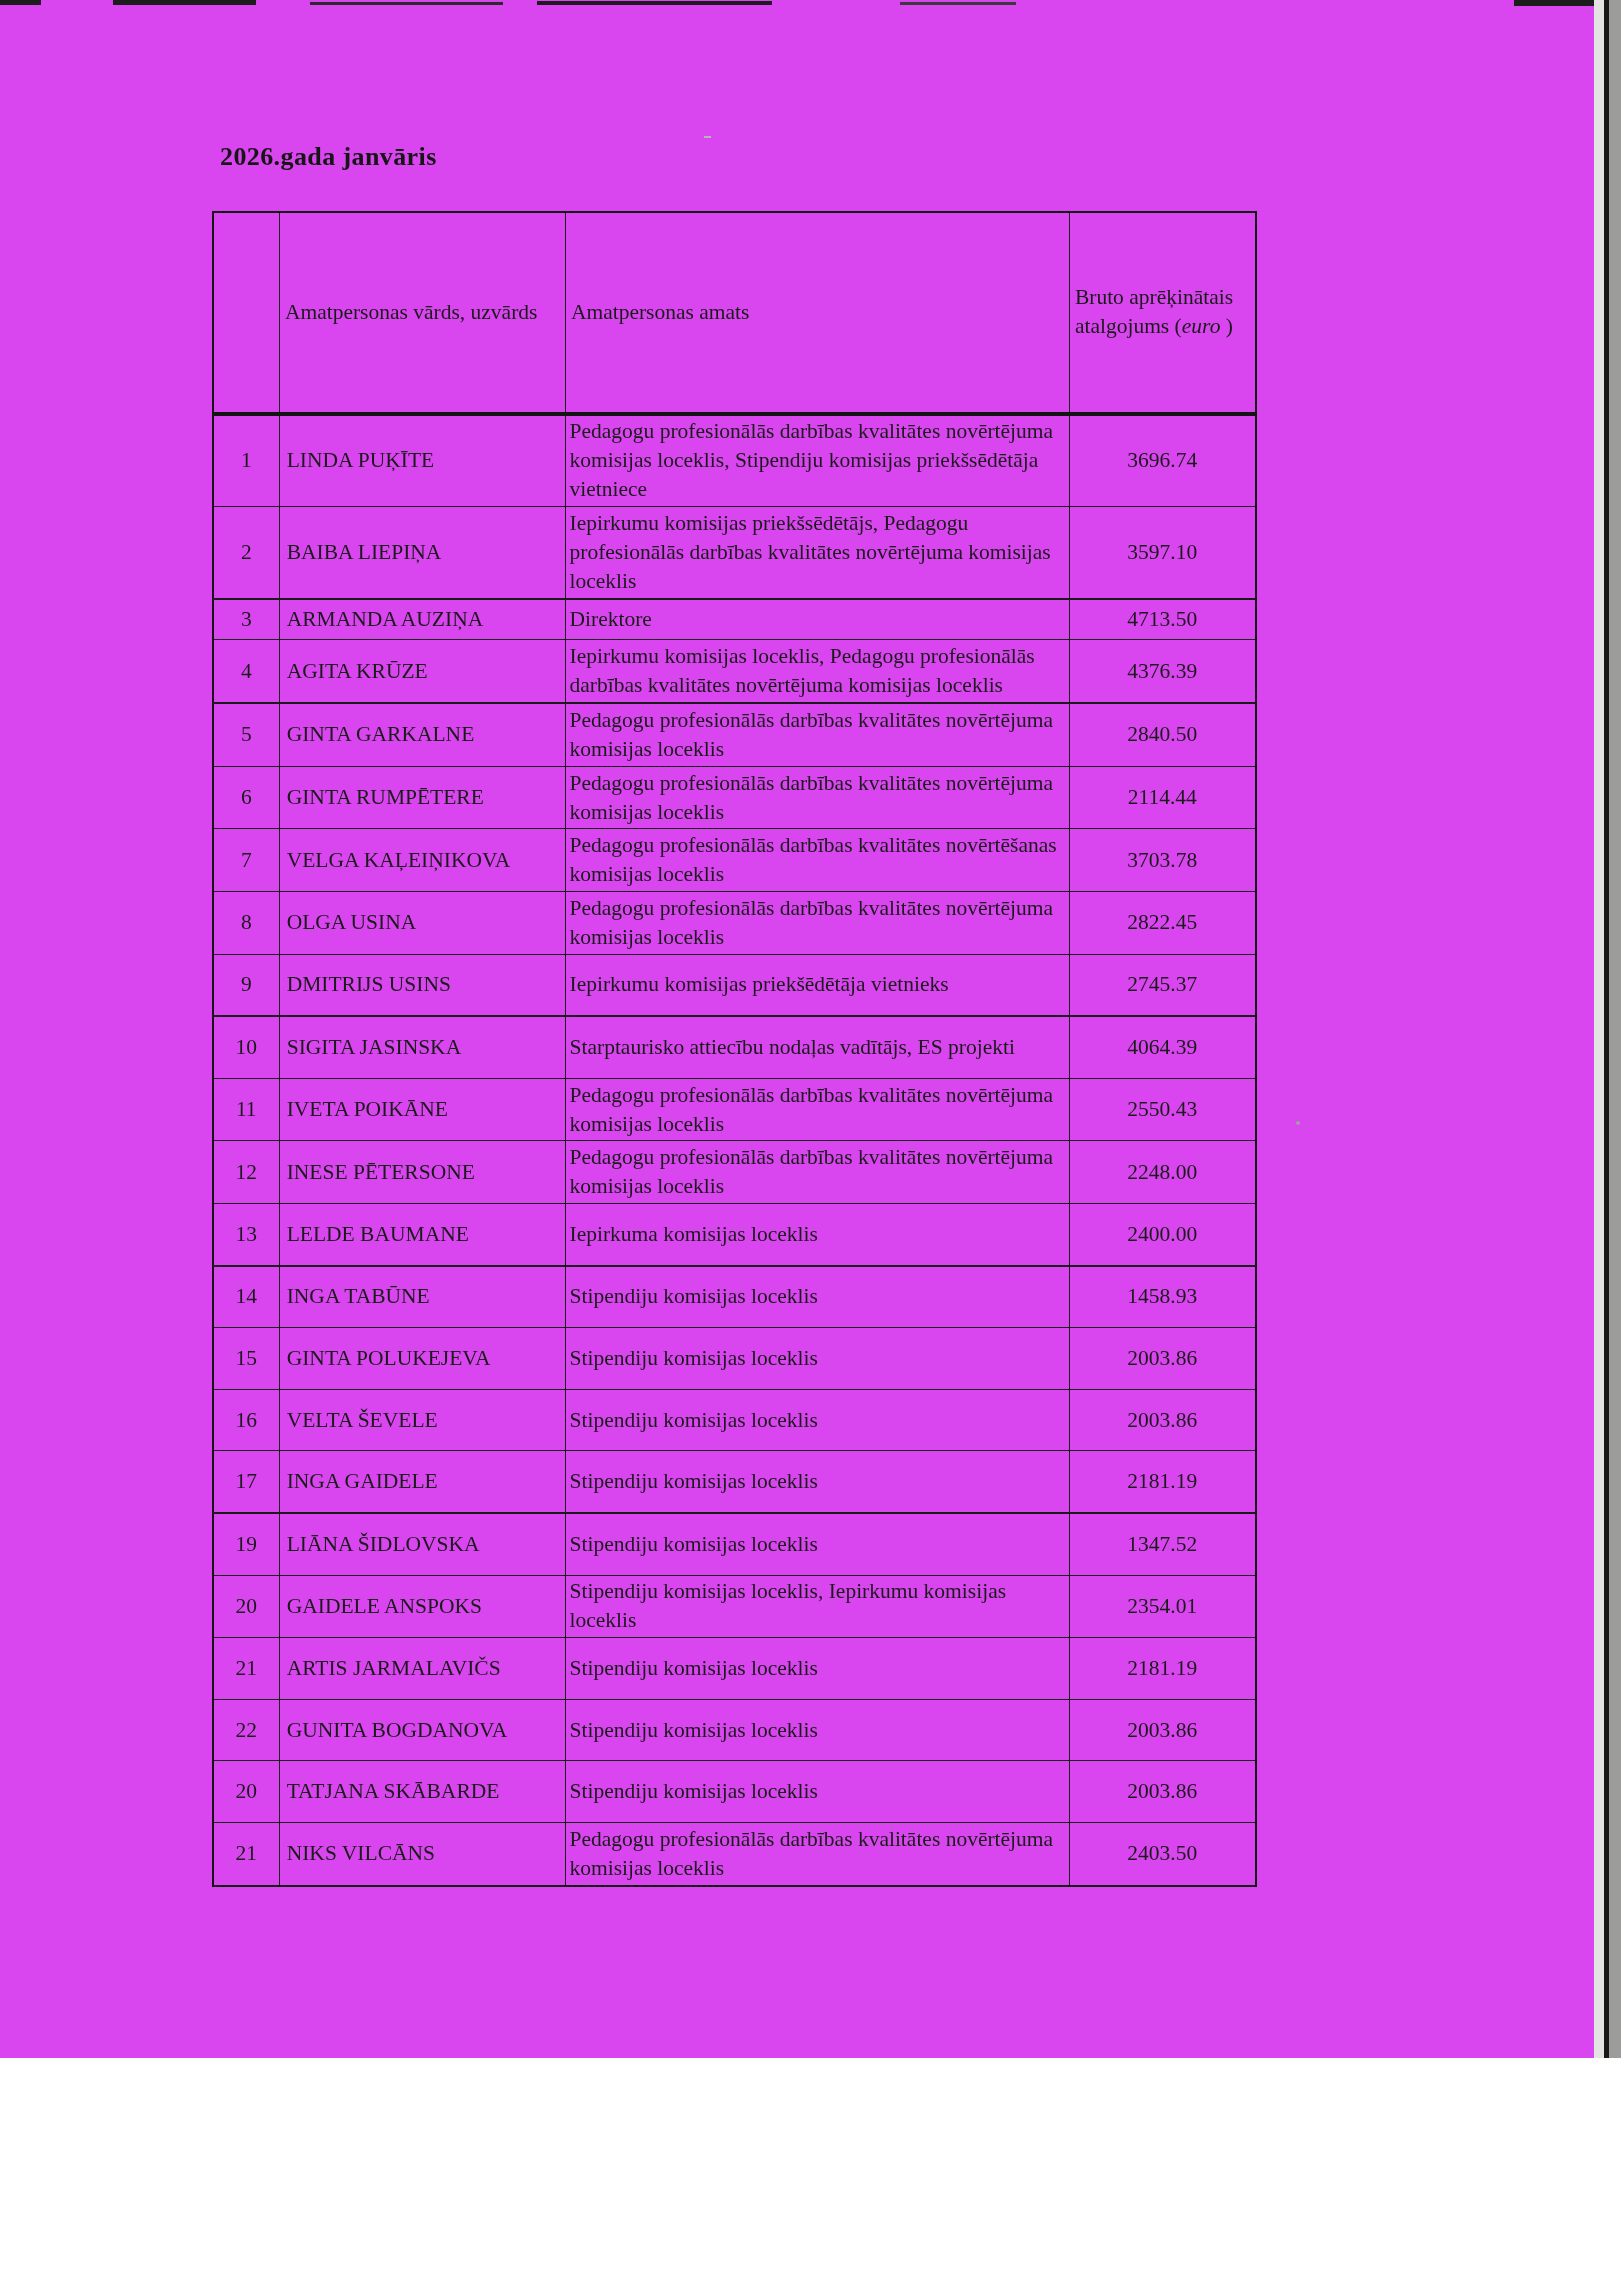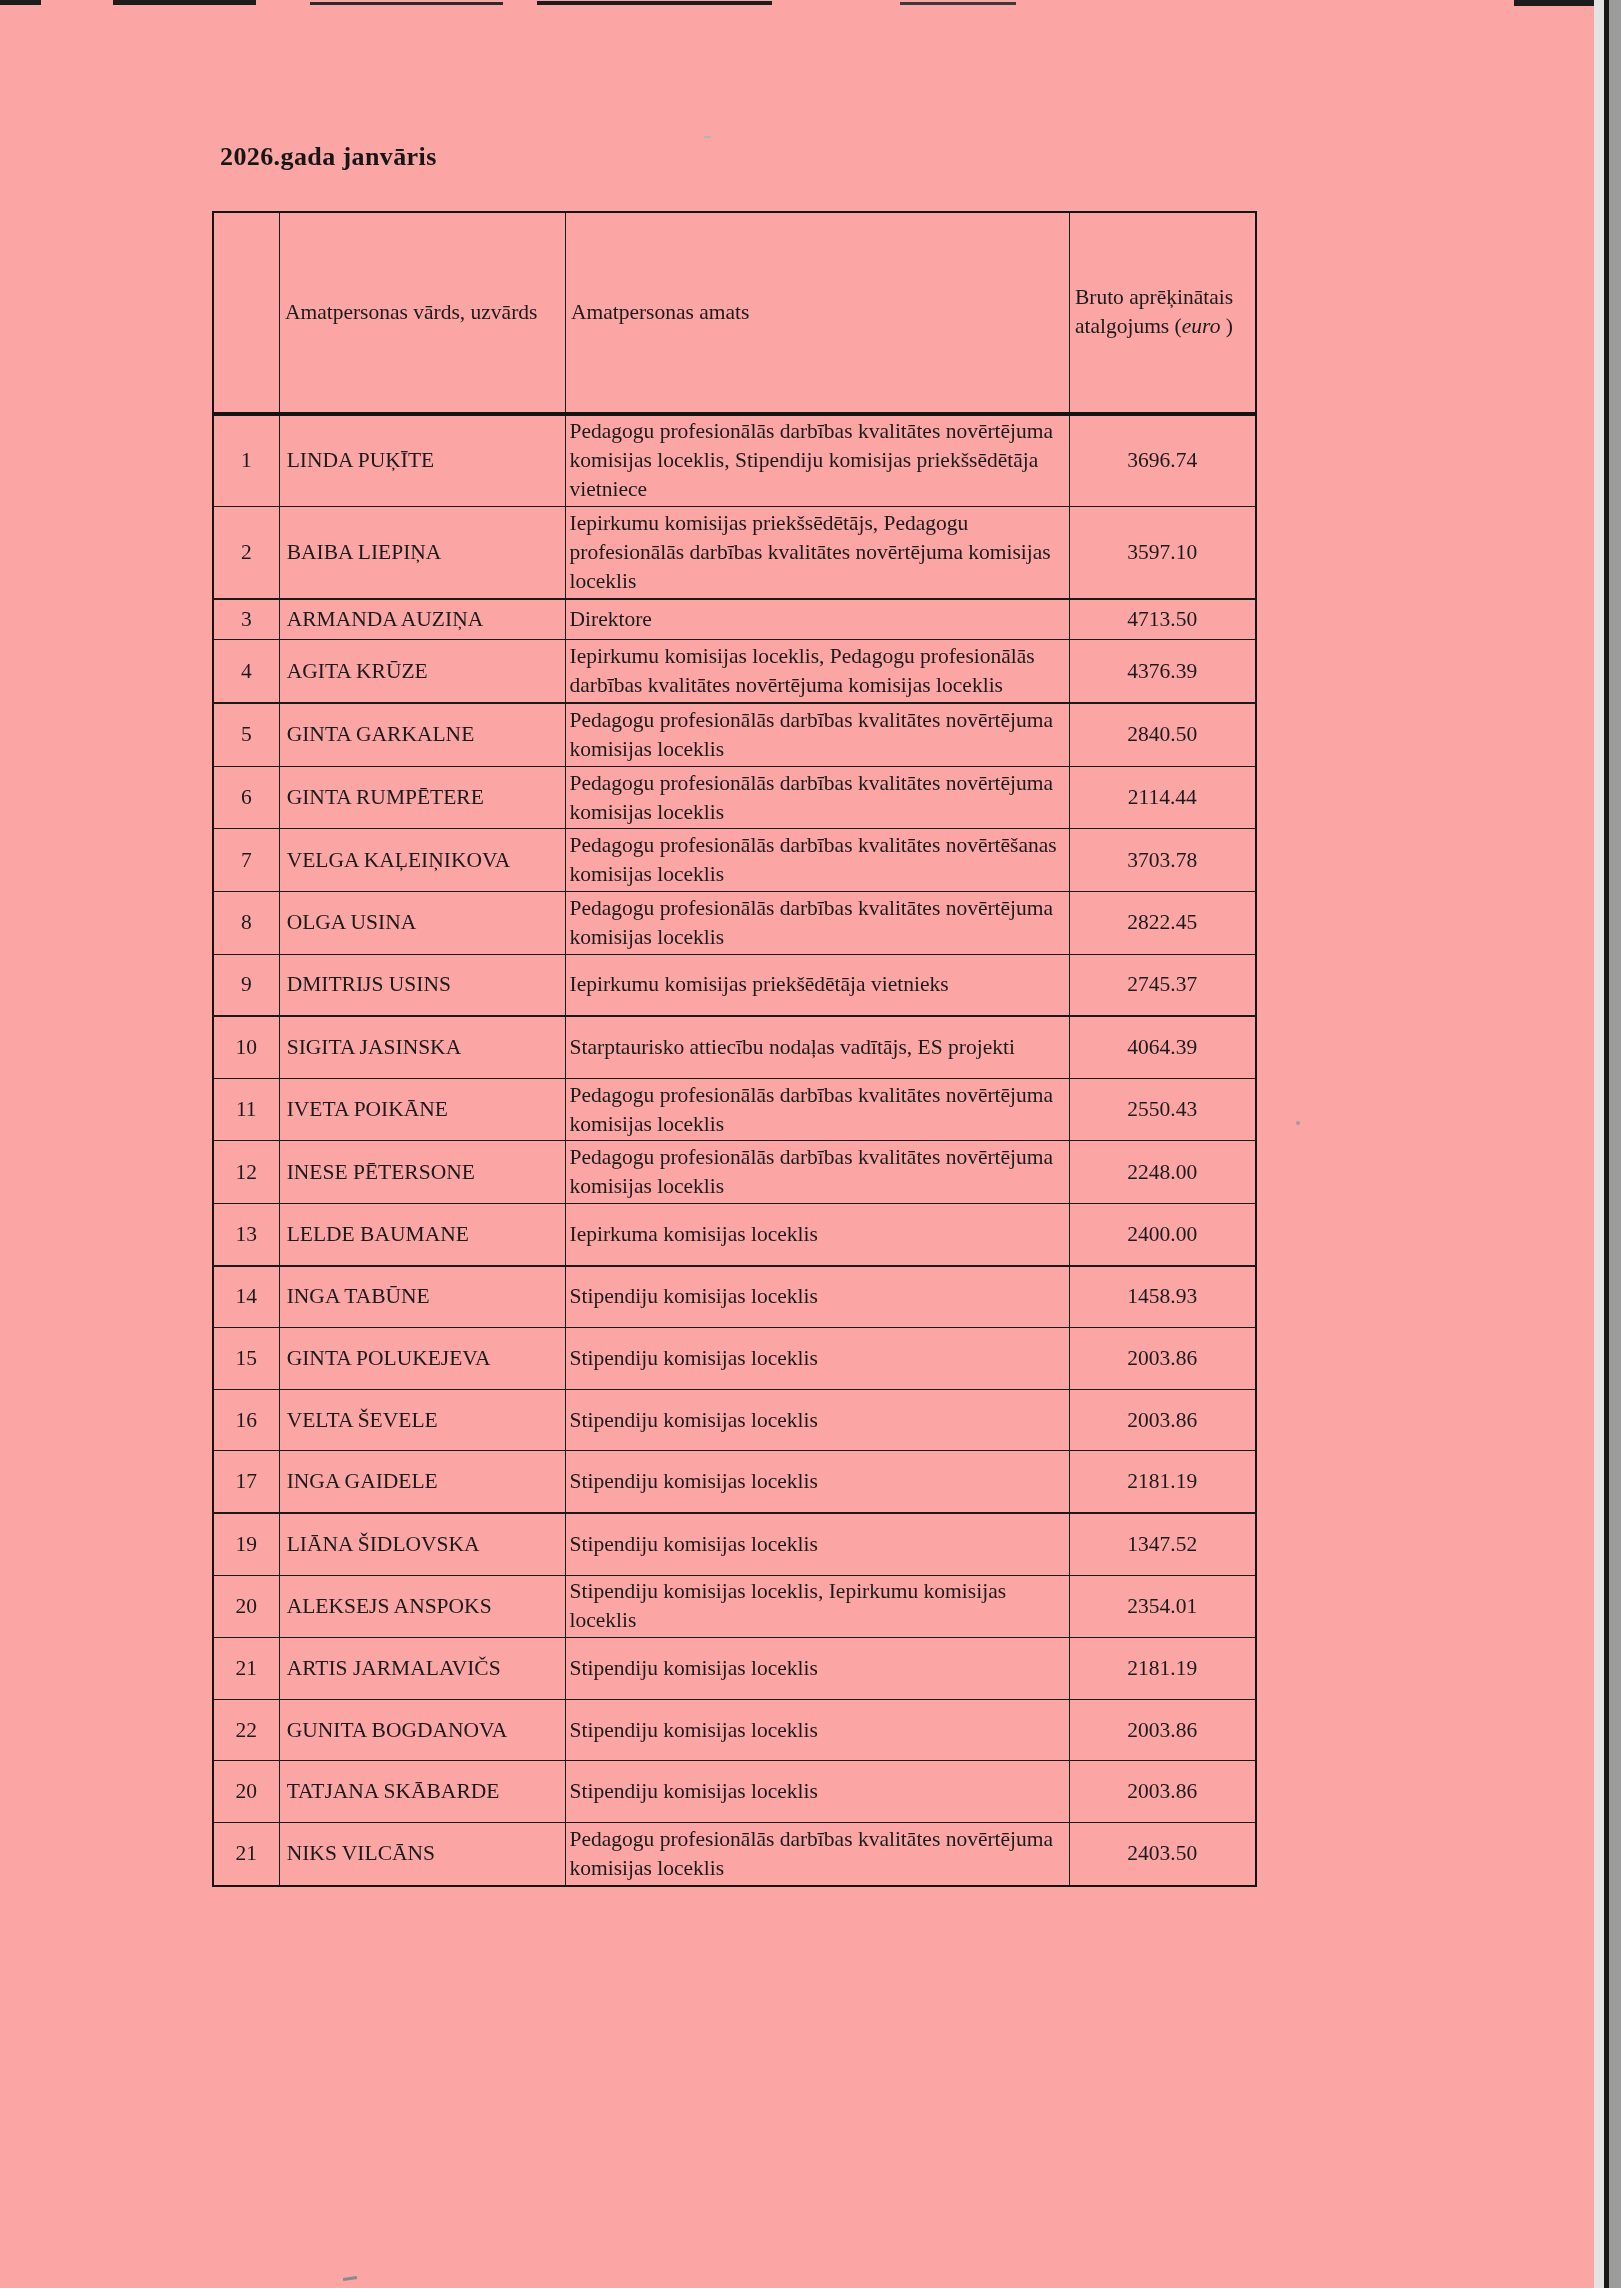--- a/index.html
+++ b/index.html
@@ -5,22 +5,22 @@
   html, body {
     margin: 0;
     padding: 0;
     background: #ffffff;
     font-family: "Liberation Serif", serif;
     color: #1d1d1d;
   }
   .page {
     position: relative;
     width: 1621px;
-    height: 2288px;
-    background: #fca5a5;
+    height: 2058px;
+    background: #d946ef;
     overflow: hidden;
   }
 
   
   .artifact { position: absolute; background: #1c1c1c; }
   .top-dash-1 { left: 0;    top: 0; width: 41px;  height: 5.4px; }
   .top-dash-2 { left: 113px; top: 0; width: 143px; height: 4.5px; }
   .top-dash-3 { left: 310px; top: 1.8px; width: 193px; height: 3.6px; background:#2a2a2a; }
   .top-dash-4 { left: 537px; top: 0.9px; width: 235px; height: 4.5px; }
   .top-dash-5 { left: 900px; top: 1.8px; width: 116px; height: 3.6px; background:#3a3a3a; }
@@ -233,21 +233,21 @@
           <td class="cell-sal">2181.19</td>
         </tr>
         <tr>
           <td class="cell-num">19</td>
           <td class="cell-name">LIĀNA ŠIDLOVSKA</td>
           <td class="cell-pos">Stipendiju komisijas loceklis</td>
           <td class="cell-sal">1347.52</td>
         </tr>
         <tr>
           <td class="cell-num">20</td>
-          <td class="cell-name">ALEKSEJS ANSPOKS</td>
+          <td class="cell-name">GAIDELE ANSPOKS</td>
           <td class="cell-pos">Stipendiju komisijas loceklis, Iepirkumu komisijas loceklis</td>
           <td class="cell-sal">2354.01</td>
         </tr>
         <tr>
           <td class="cell-num">21</td>
           <td class="cell-name">ARTIS JARMALAVIČS</td>
           <td class="cell-pos">Stipendiju komisijas loceklis</td>
           <td class="cell-sal">2181.19</td>
         </tr>
         <tr>

